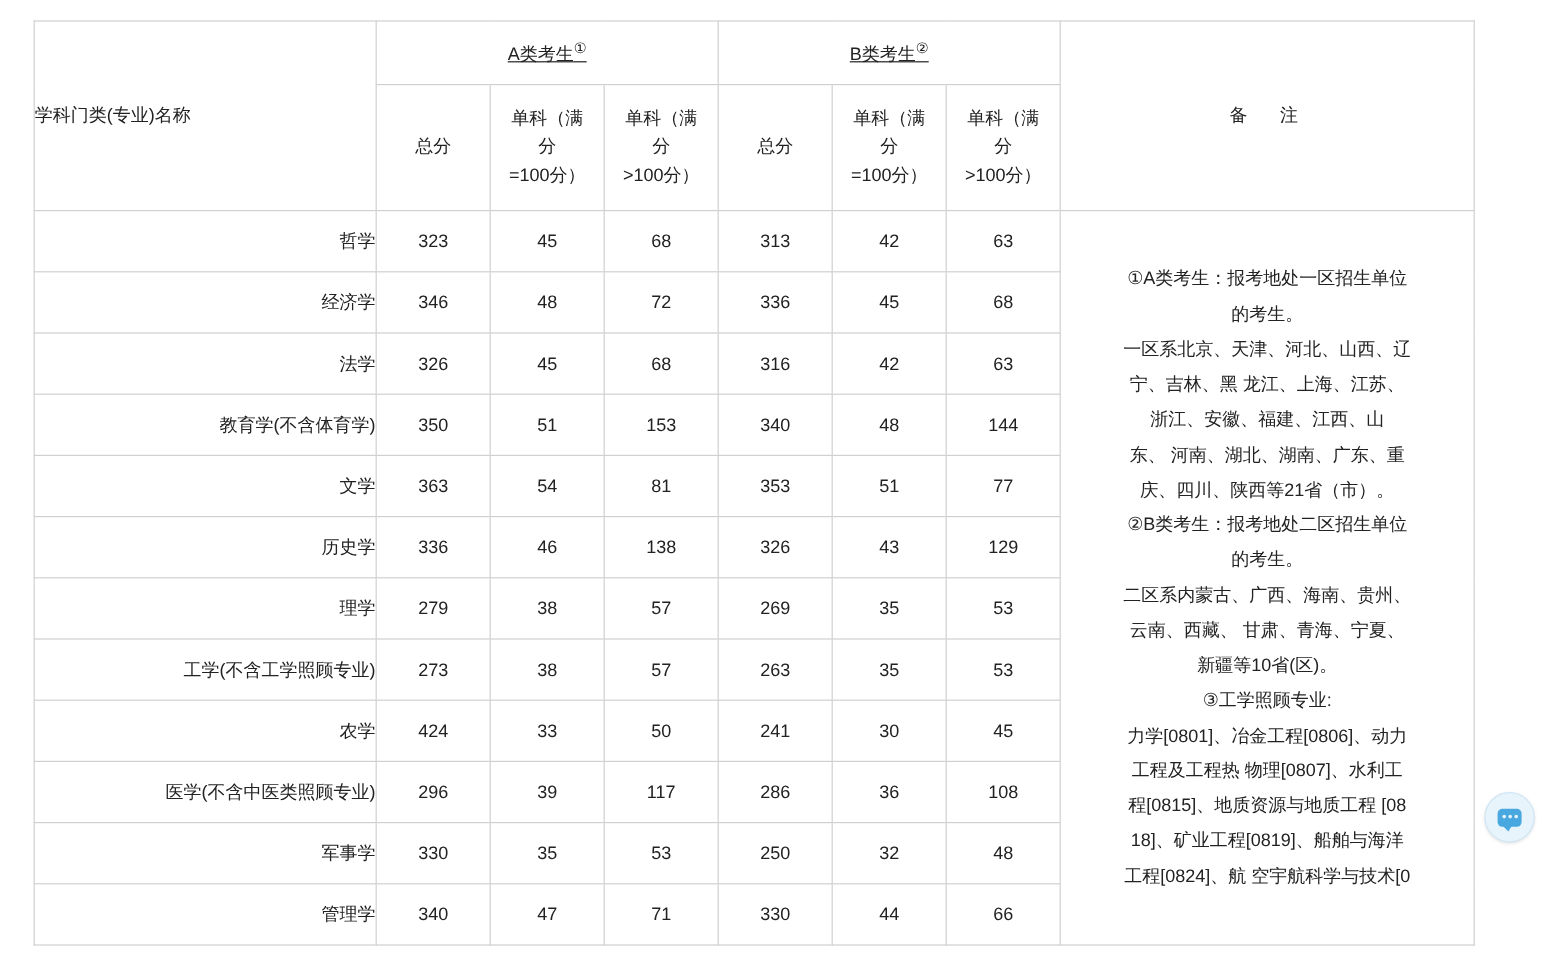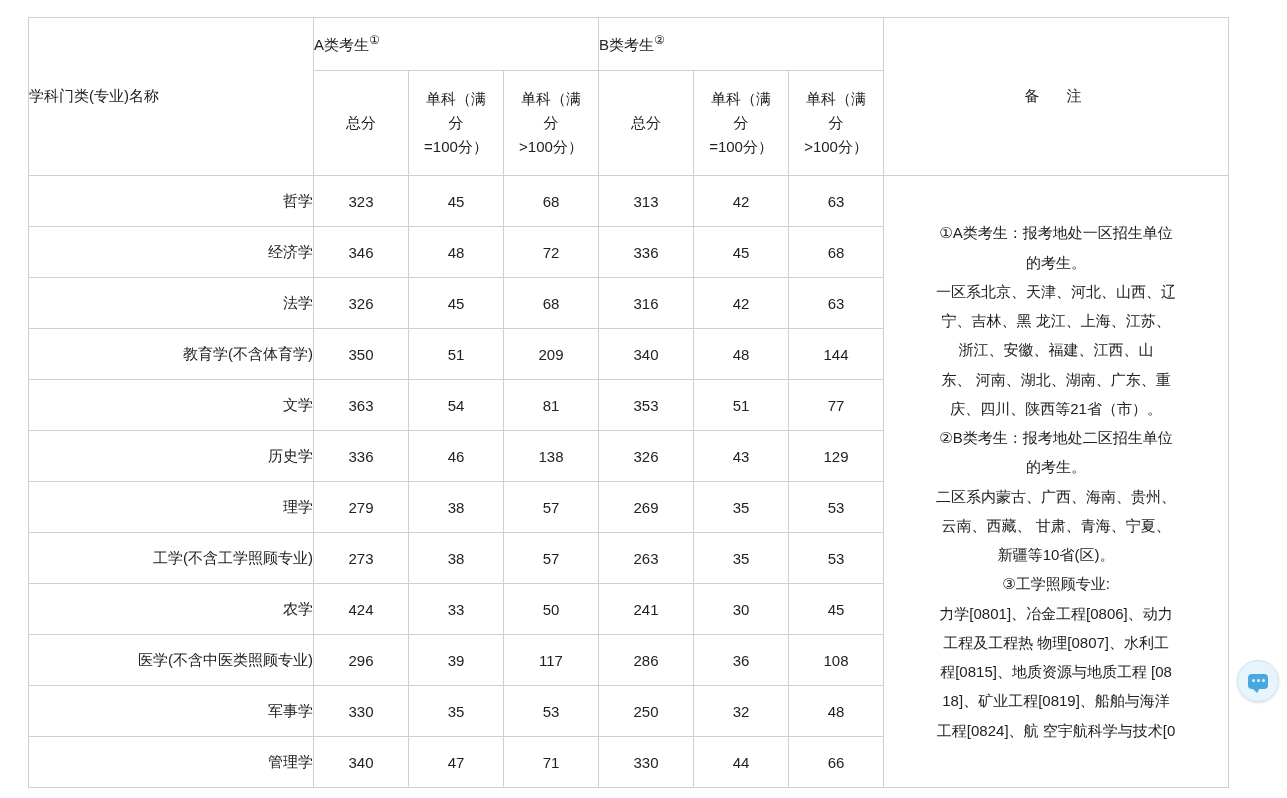--- a/index.html
+++ b/index.html
@@ -49,22 +49,24 @@
     vertical-align: middle;
   }
   .hdr-name {
     background: #f2f2f2;
     text-align: left;
     font-size: 15px;
     padding: 6px 8px;
   }
   .hdr-group {
     background: #f2f2f2;
+    text-align: center;
     font-size: 15px;
     height: 52px;
+    text-decoration: underline;
   }
   .hdr-sub {
     background: #f2f2f2;
     text-align: center;
     font-size: 15px;
     line-height: 1.6;
     height: 104px;
     padding: 4px 6px;
   }
   .hdr-remark {
@@ -267,21 +269,21 @@
           <td class="num">45</td>
           <td class="num">68</td>
           <td class="num">316</td>
           <td class="num">42</td>
           <td class="num">63</td>
         </tr>
         <tr>
           <td class="subject">教育学(不含体育学)</td>
           <td class="num">350</td>
           <td class="num">51</td>
-          <td class="num">209</td>
+          <td class="num">153</td>
           <td class="num">340</td>
           <td class="num">48</td>
           <td class="num">144</td>
         </tr>
         <tr>
           <td class="subject">文学</td>
           <td class="num">363</td>
           <td class="num">54</td>
           <td class="num">81</td>
           <td class="num">353</td>

